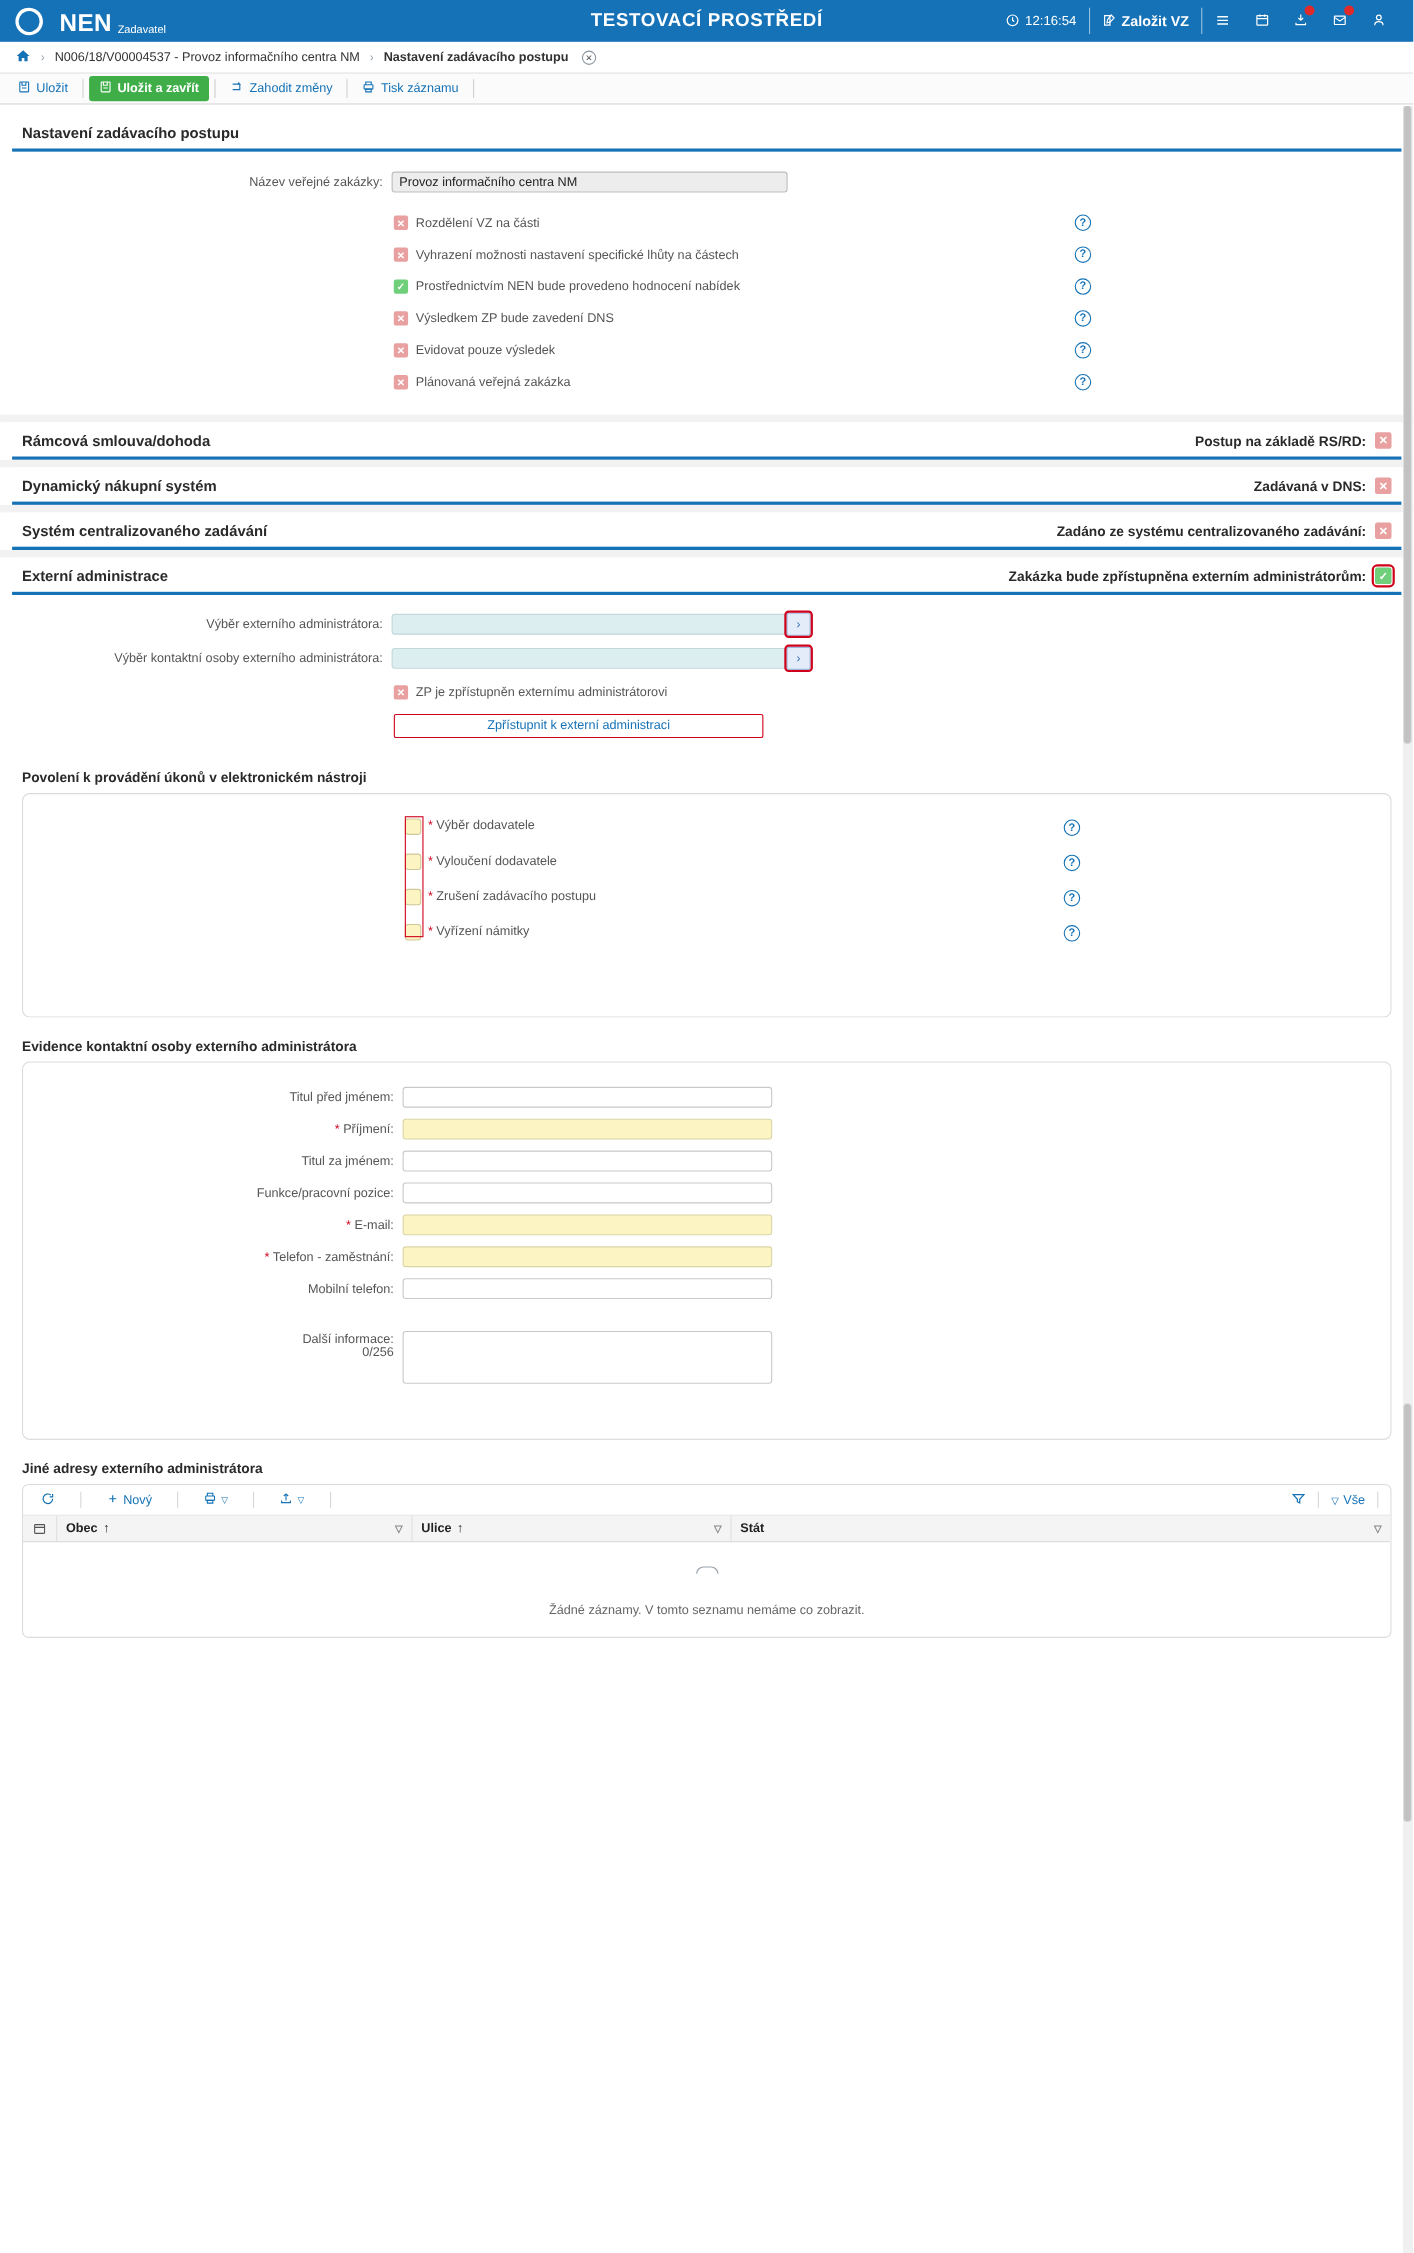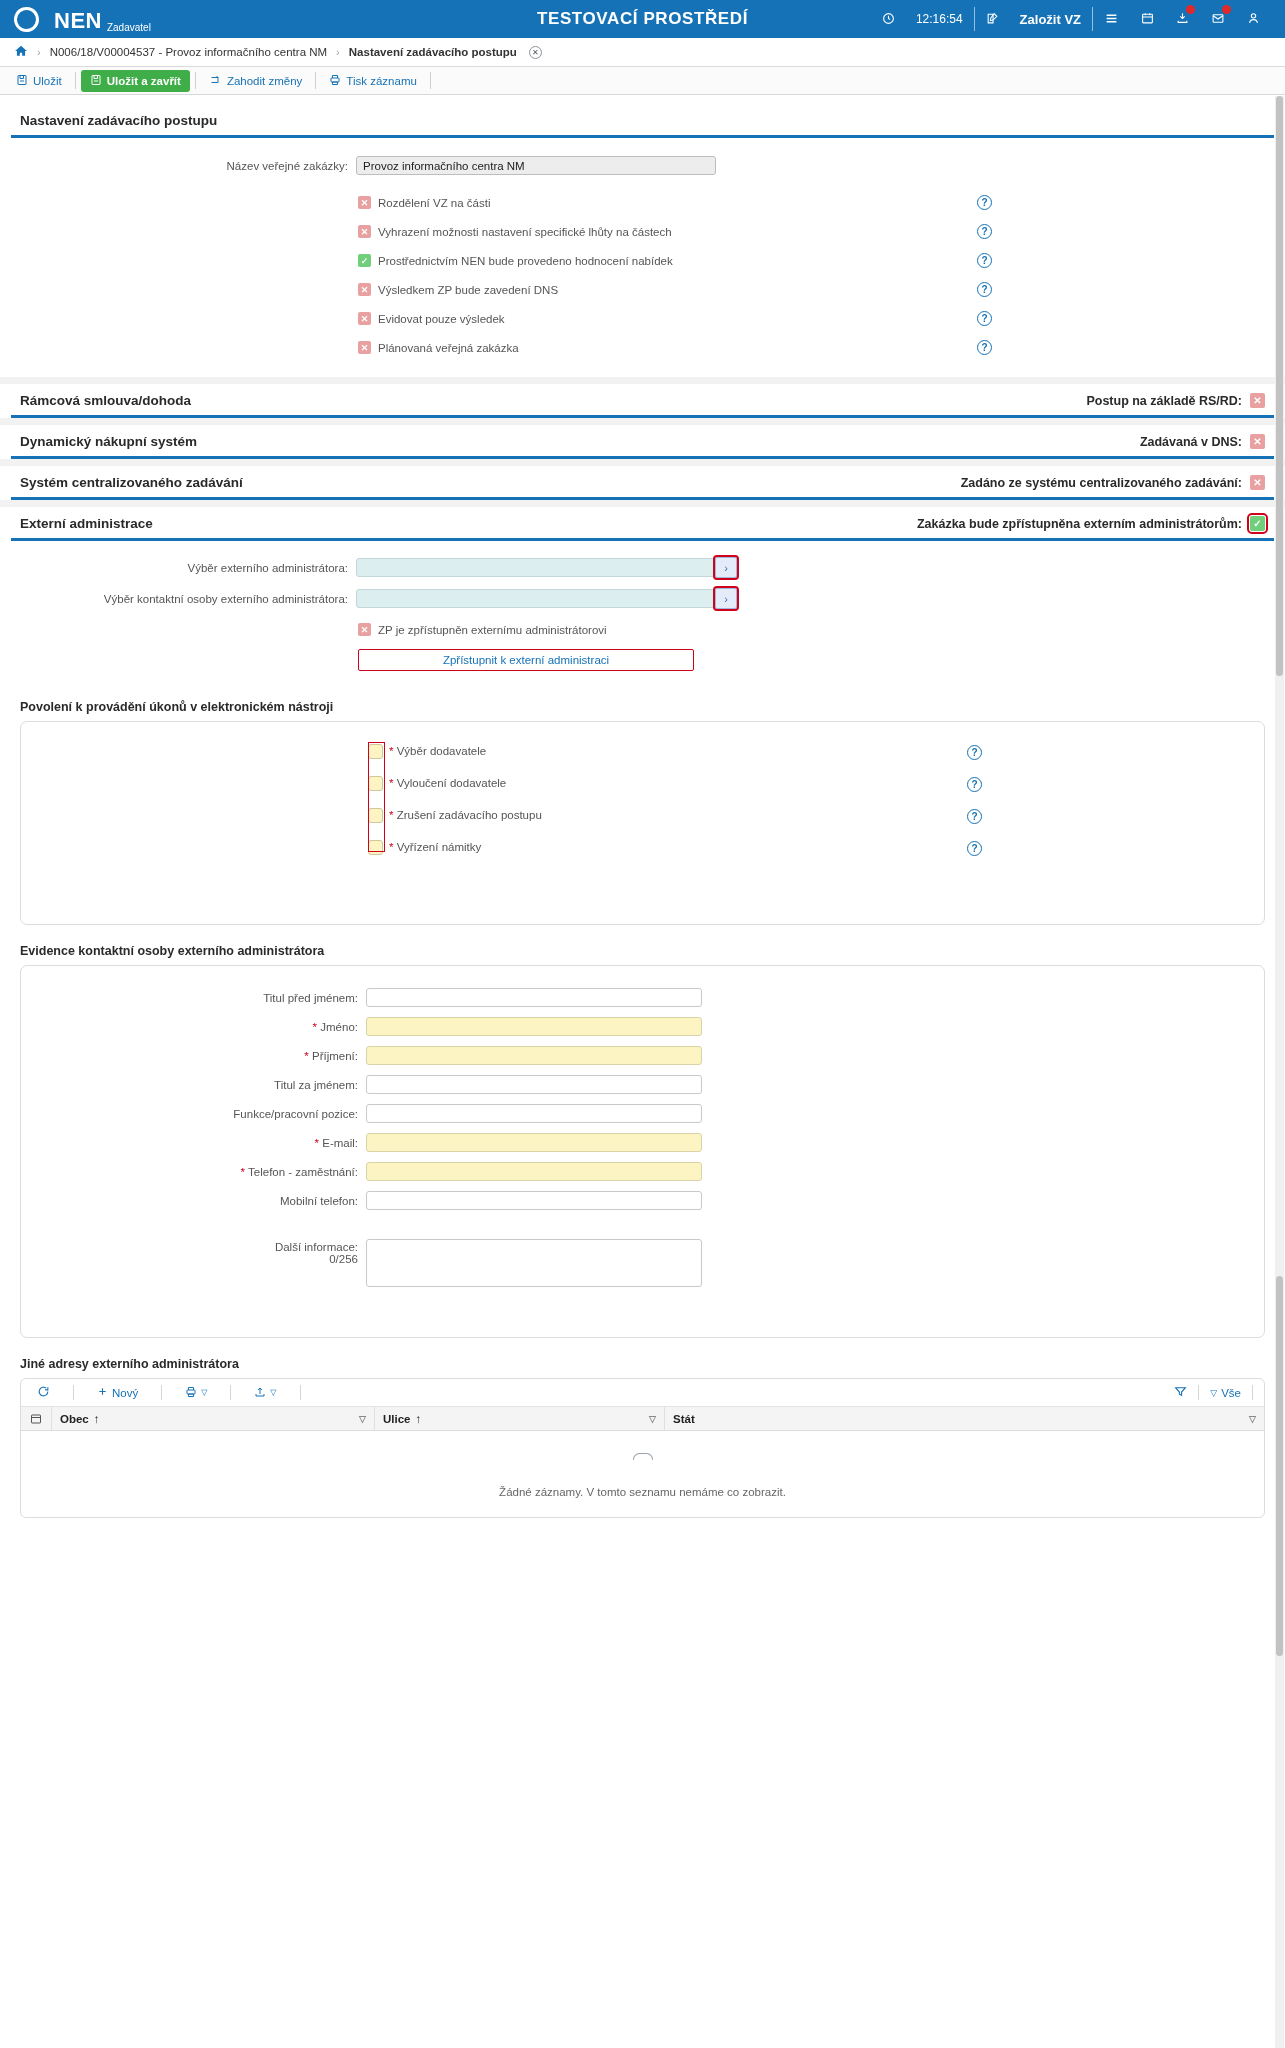--- a/index.html
+++ b/index.html
@@ -36,21 +36,21 @@
   .env-title {
     position: absolute; left: 0; right: 0; text-align: center;
     font-size: 17px; font-weight: bold; letter-spacing: .6px;
     pointer-events: none;
   }
   .topright {
     margin-left: auto; display: flex; align-items: center; gap: 0;
     font-size: 12px; z-index: 2;
   }
   .topright .cell {
-    display: flex; align-items: center; gap: 21px;
+    display: flex; align-items: center; gap: 5px;
     padding: 0 11px; height: 24px; position: relative;
   }
   .topright .sep { border-left: 1px solid rgba(255,255,255,.55); }
   .topright .clock-txt { font-size: 12px; }
   .topright .bold { font-weight: bold; font-size: 13px; }
   .ic { display: inline-block; line-height: 1; }
   .dot-badge::after {
     content: ""; position: absolute; top: -2px; right: 5px;
     width: 9px; height: 9px; border-radius: 50%; background: #e02a2a;
   }
@@ -528,26 +528,20 @@
   <div class="sub-title">Evidence kontaktní osoby externího administrátora</div>
   <div class="box" style="padding:22px 0 40px 0">
 
     <div class="frow">
       <div class="flabel">Titul před jménem:</div>
       <div class="fctl">
           <div class="inp w336"></div>
         </div>
     </div>
 
-    <div class="frow">
-      <div class="flabel"><span class="req">*</span> <span>Jméno:</span></div>
-      <div class="fctl">
-          <div class="inp required w336"></div>
-        </div>
-    </div>
 
     <div class="frow">
       <div class="flabel"><span class="req">*</span> <span>Příjmení:</span></div>
       <div class="fctl">
           <div class="inp required w336"></div>
         </div>
     </div>
 
     <div class="frow">
       <div class="flabel">Titul za jménem:</div>

